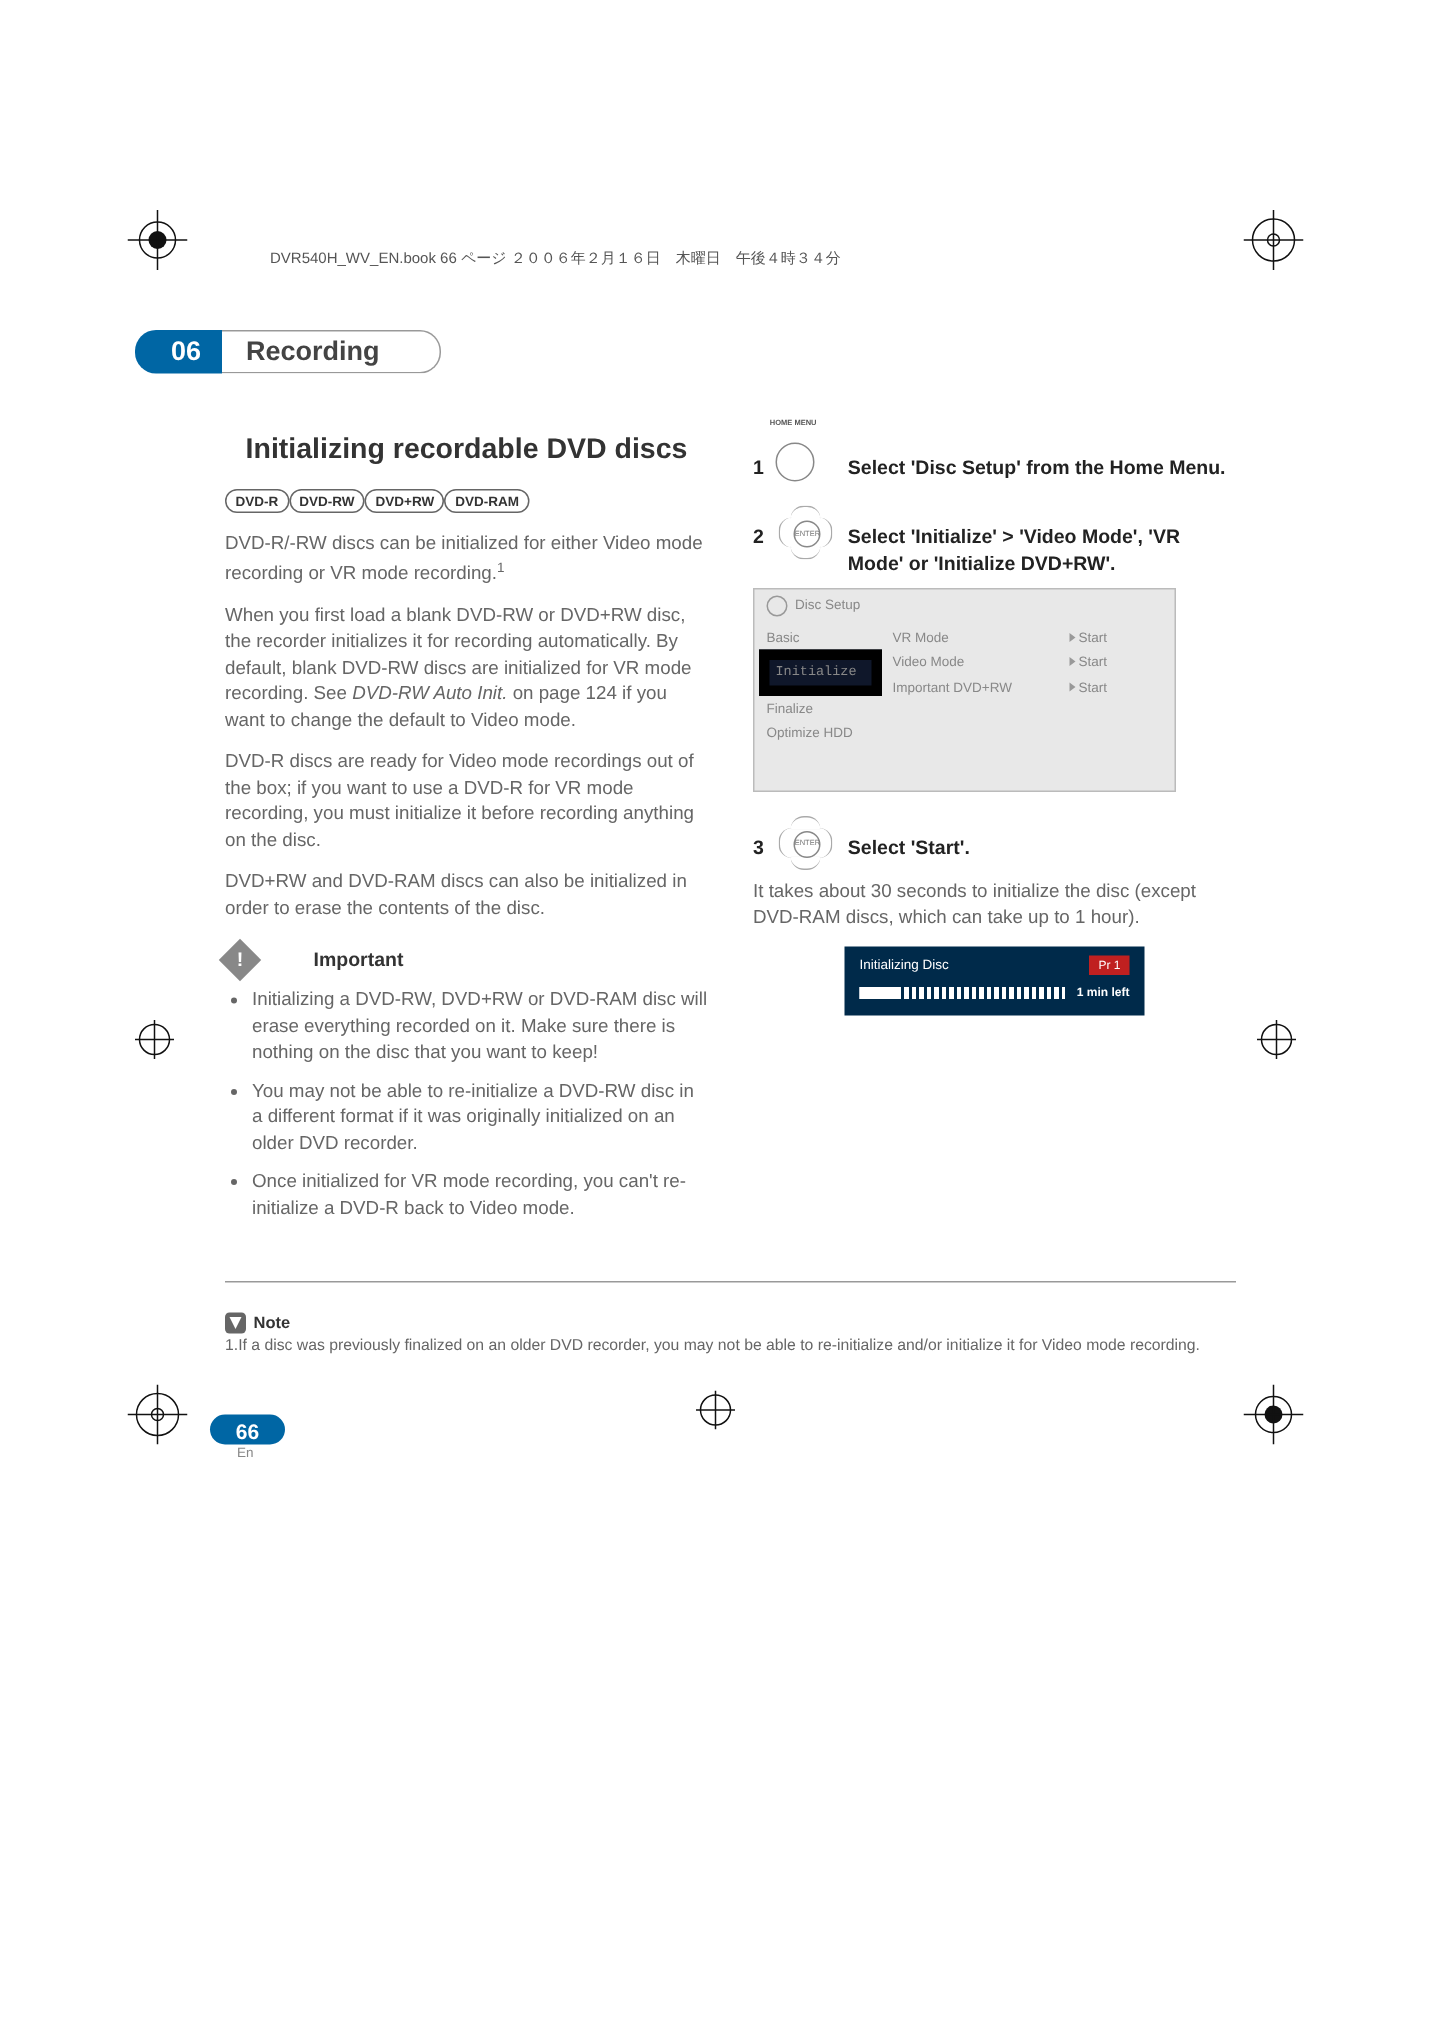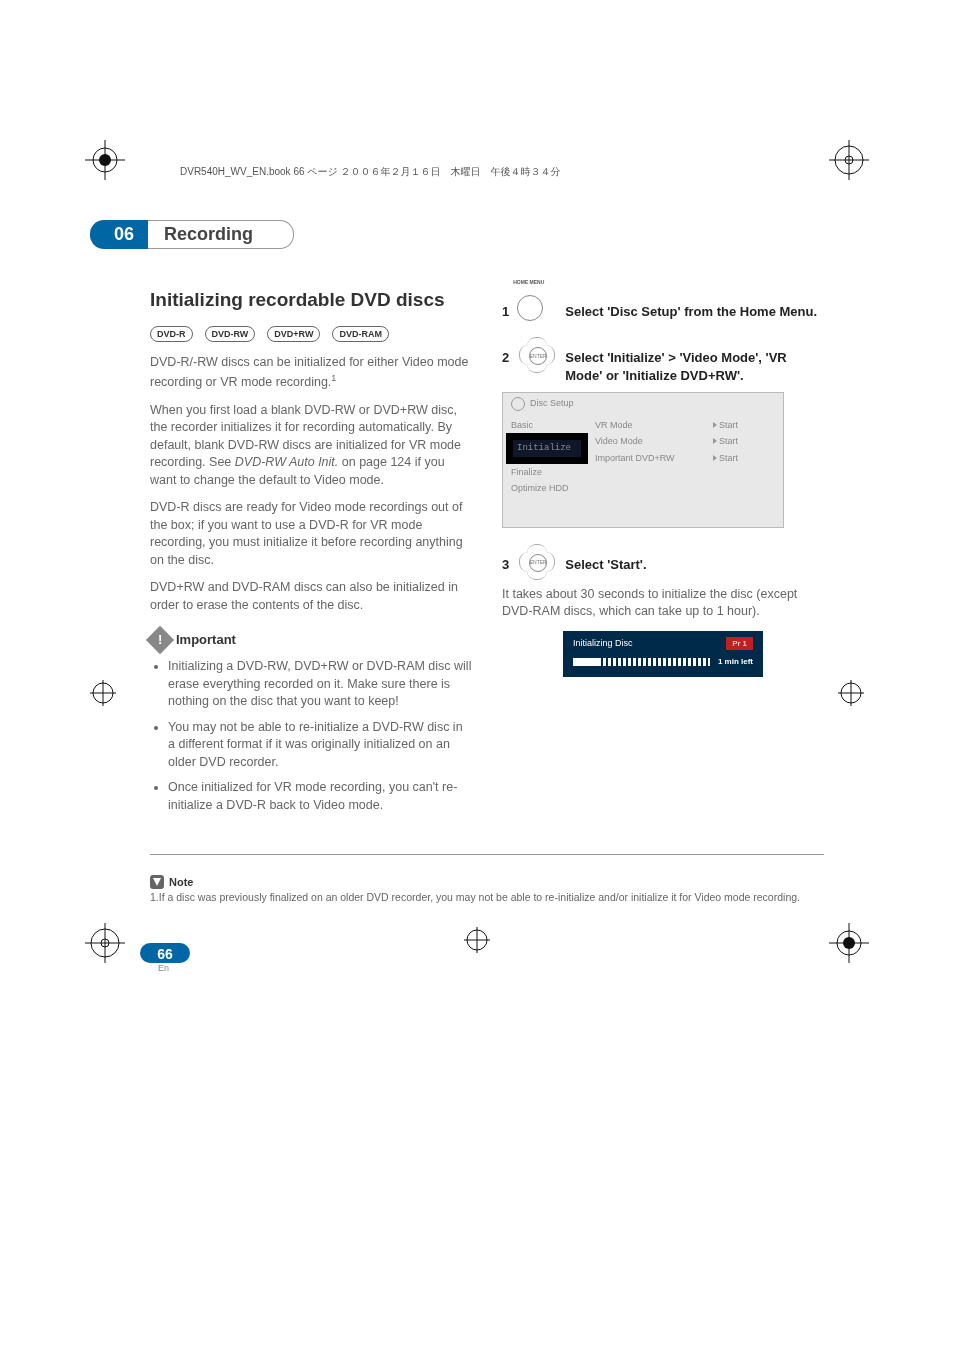--- a/index.html
+++ b/index.html
@@ -73,24 +73,25 @@
     font-size: 12.5px;
     line-height: 1.4;
     color: #666;
   }
   h2.section {
     font-size: 19px;
     font-weight: bold;
     color: #333;
     margin: 0 0 14px 0;
     line-height: 1.2;
+    text-align: center;
   }
   .badges {
     display: flex;
-    gap: 12px;
+    gap: 0;
     margin-bottom: 12px;
   }
   .badge {
     border: 1px solid #666;
     border-radius: 10px;
     padding: 1px 6px;
     font-size: 9px;
     font-weight: bold;
     color: #333;
   }
@@ -109,21 +110,21 @@
     background: #888;
     transform: rotate(45deg);
     display: flex; align-items: center; justify-content: center;
   }
   .imp-icon span {
     transform: rotate(-45deg);
     color: #fff;
     font-weight: bold;
     font-size: 13px;
   }
-  .imp-label { font-weight: bold; font-size: 13px; color: #333; }
+  .imp-label { font-weight: bold; font-size: 13px; color: #333; margin-left: 33px; }
 
   ul.bullets { margin: 0 0 10px 0; padding-left: 18px; }
   ul.bullets li { margin-bottom: 8px; }
 
   .step {
     display: flex;
     align-items: flex-start;
     gap: 8px;
     margin-bottom: 4px;
   }

